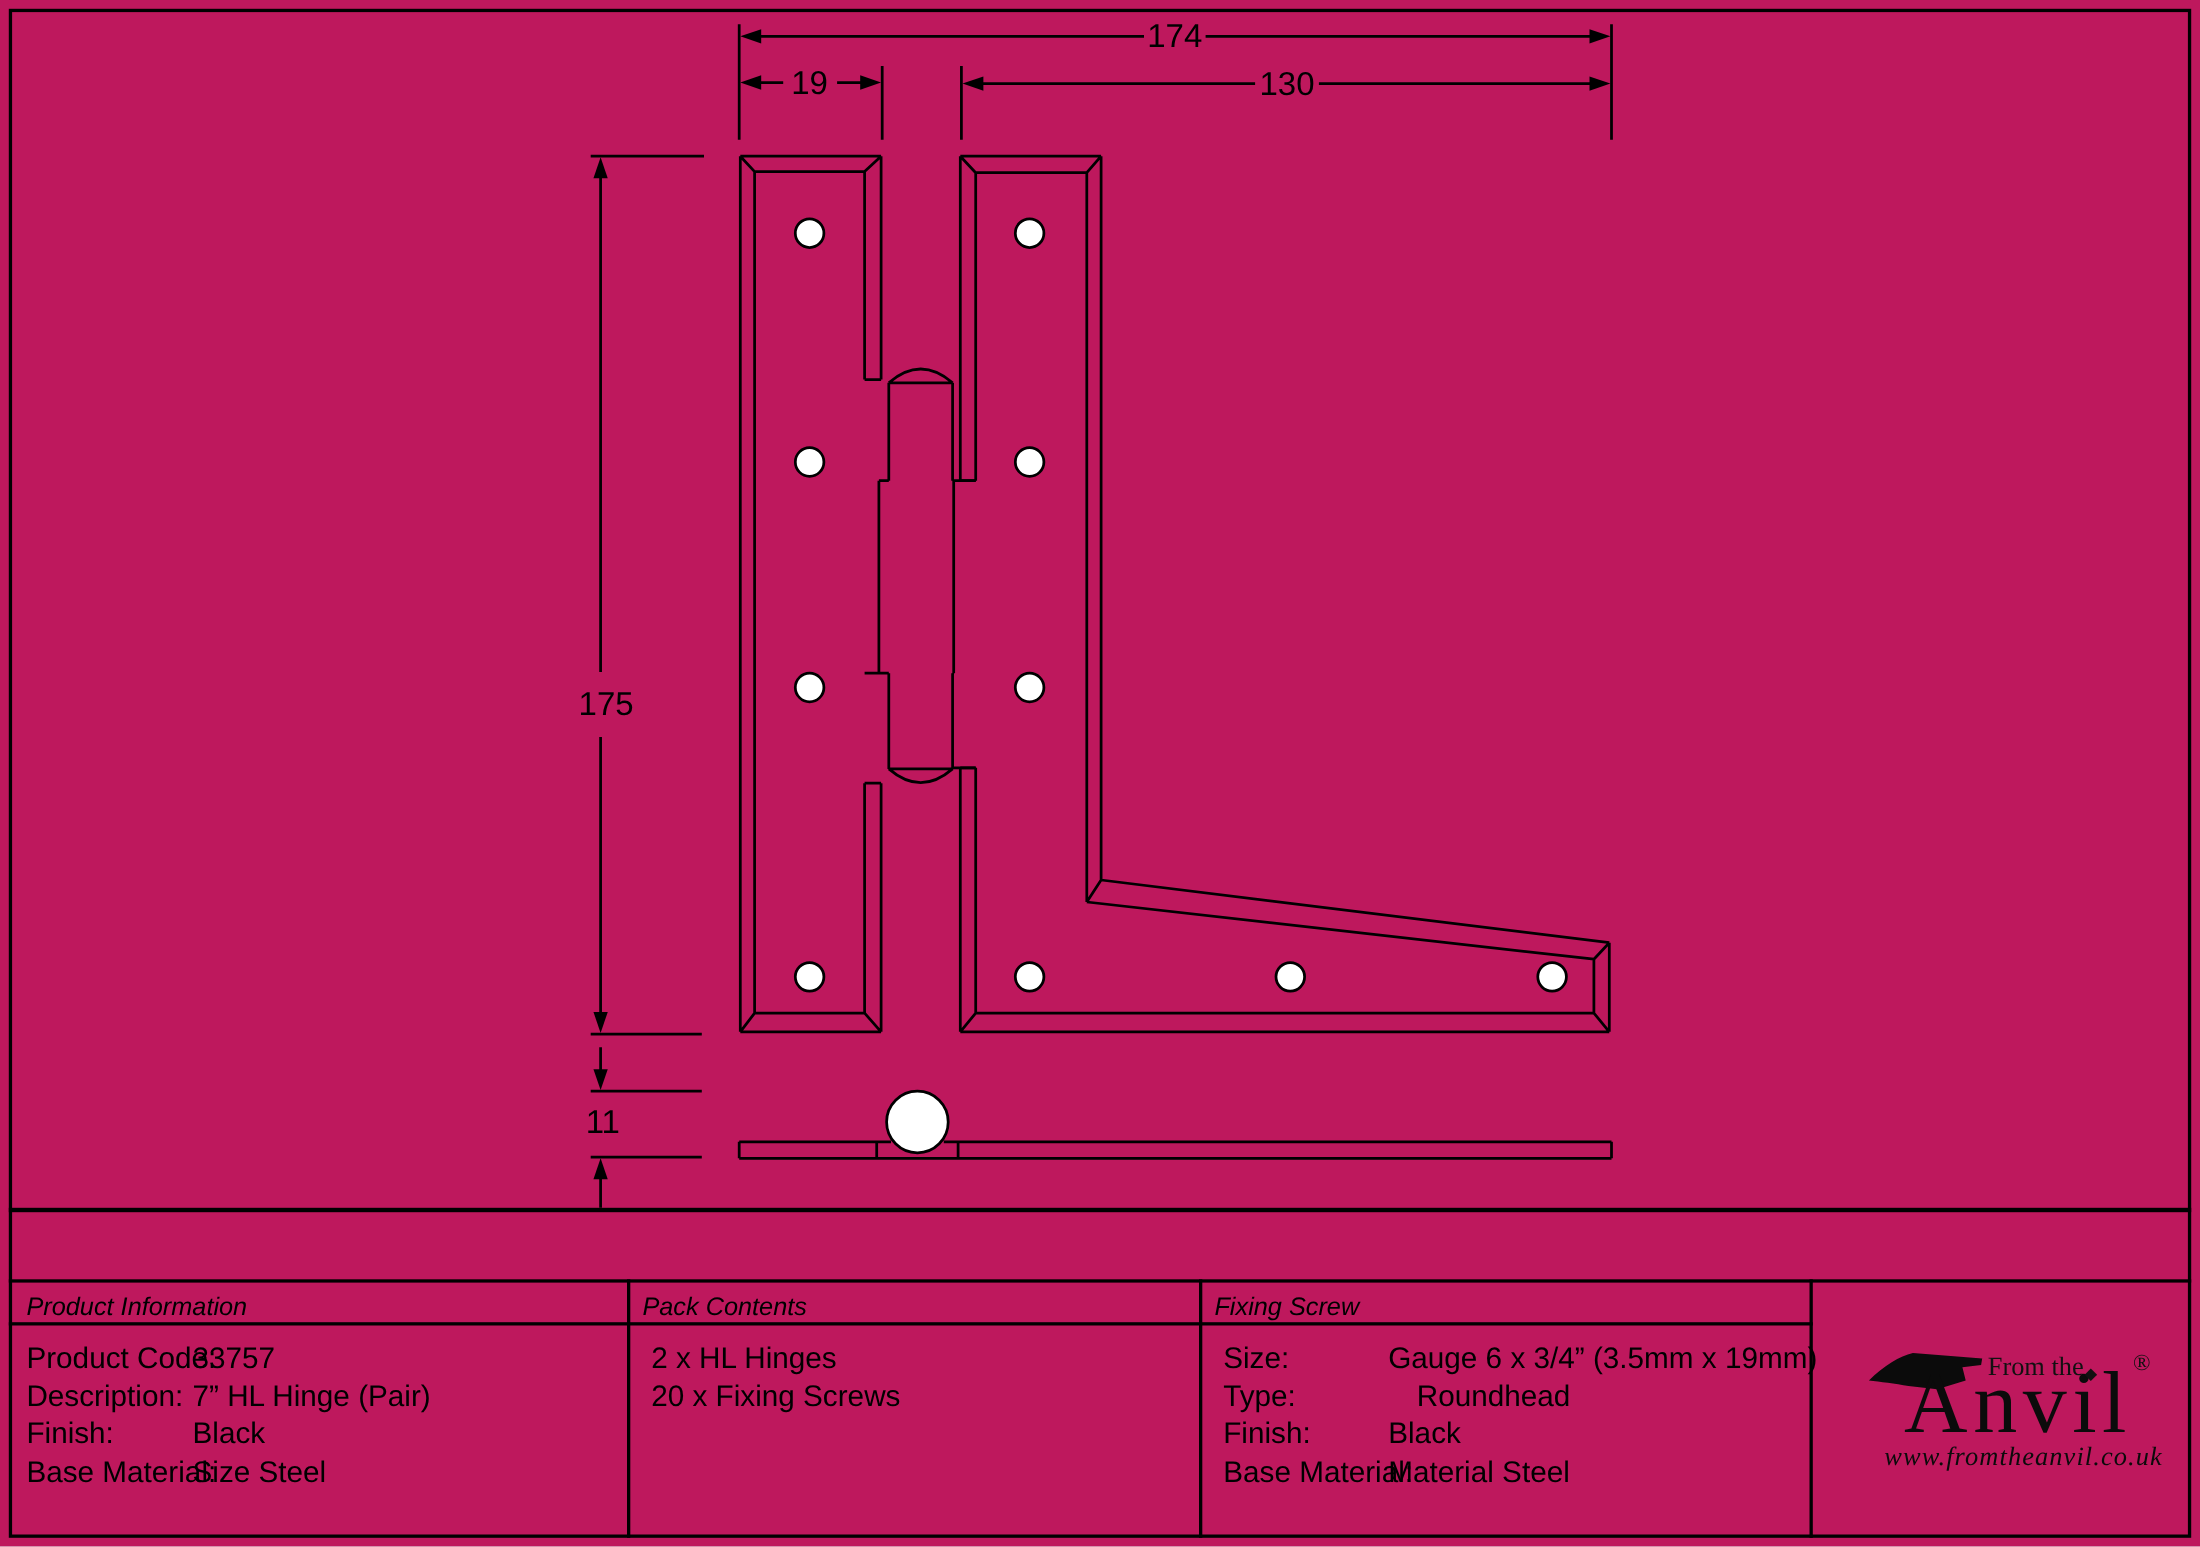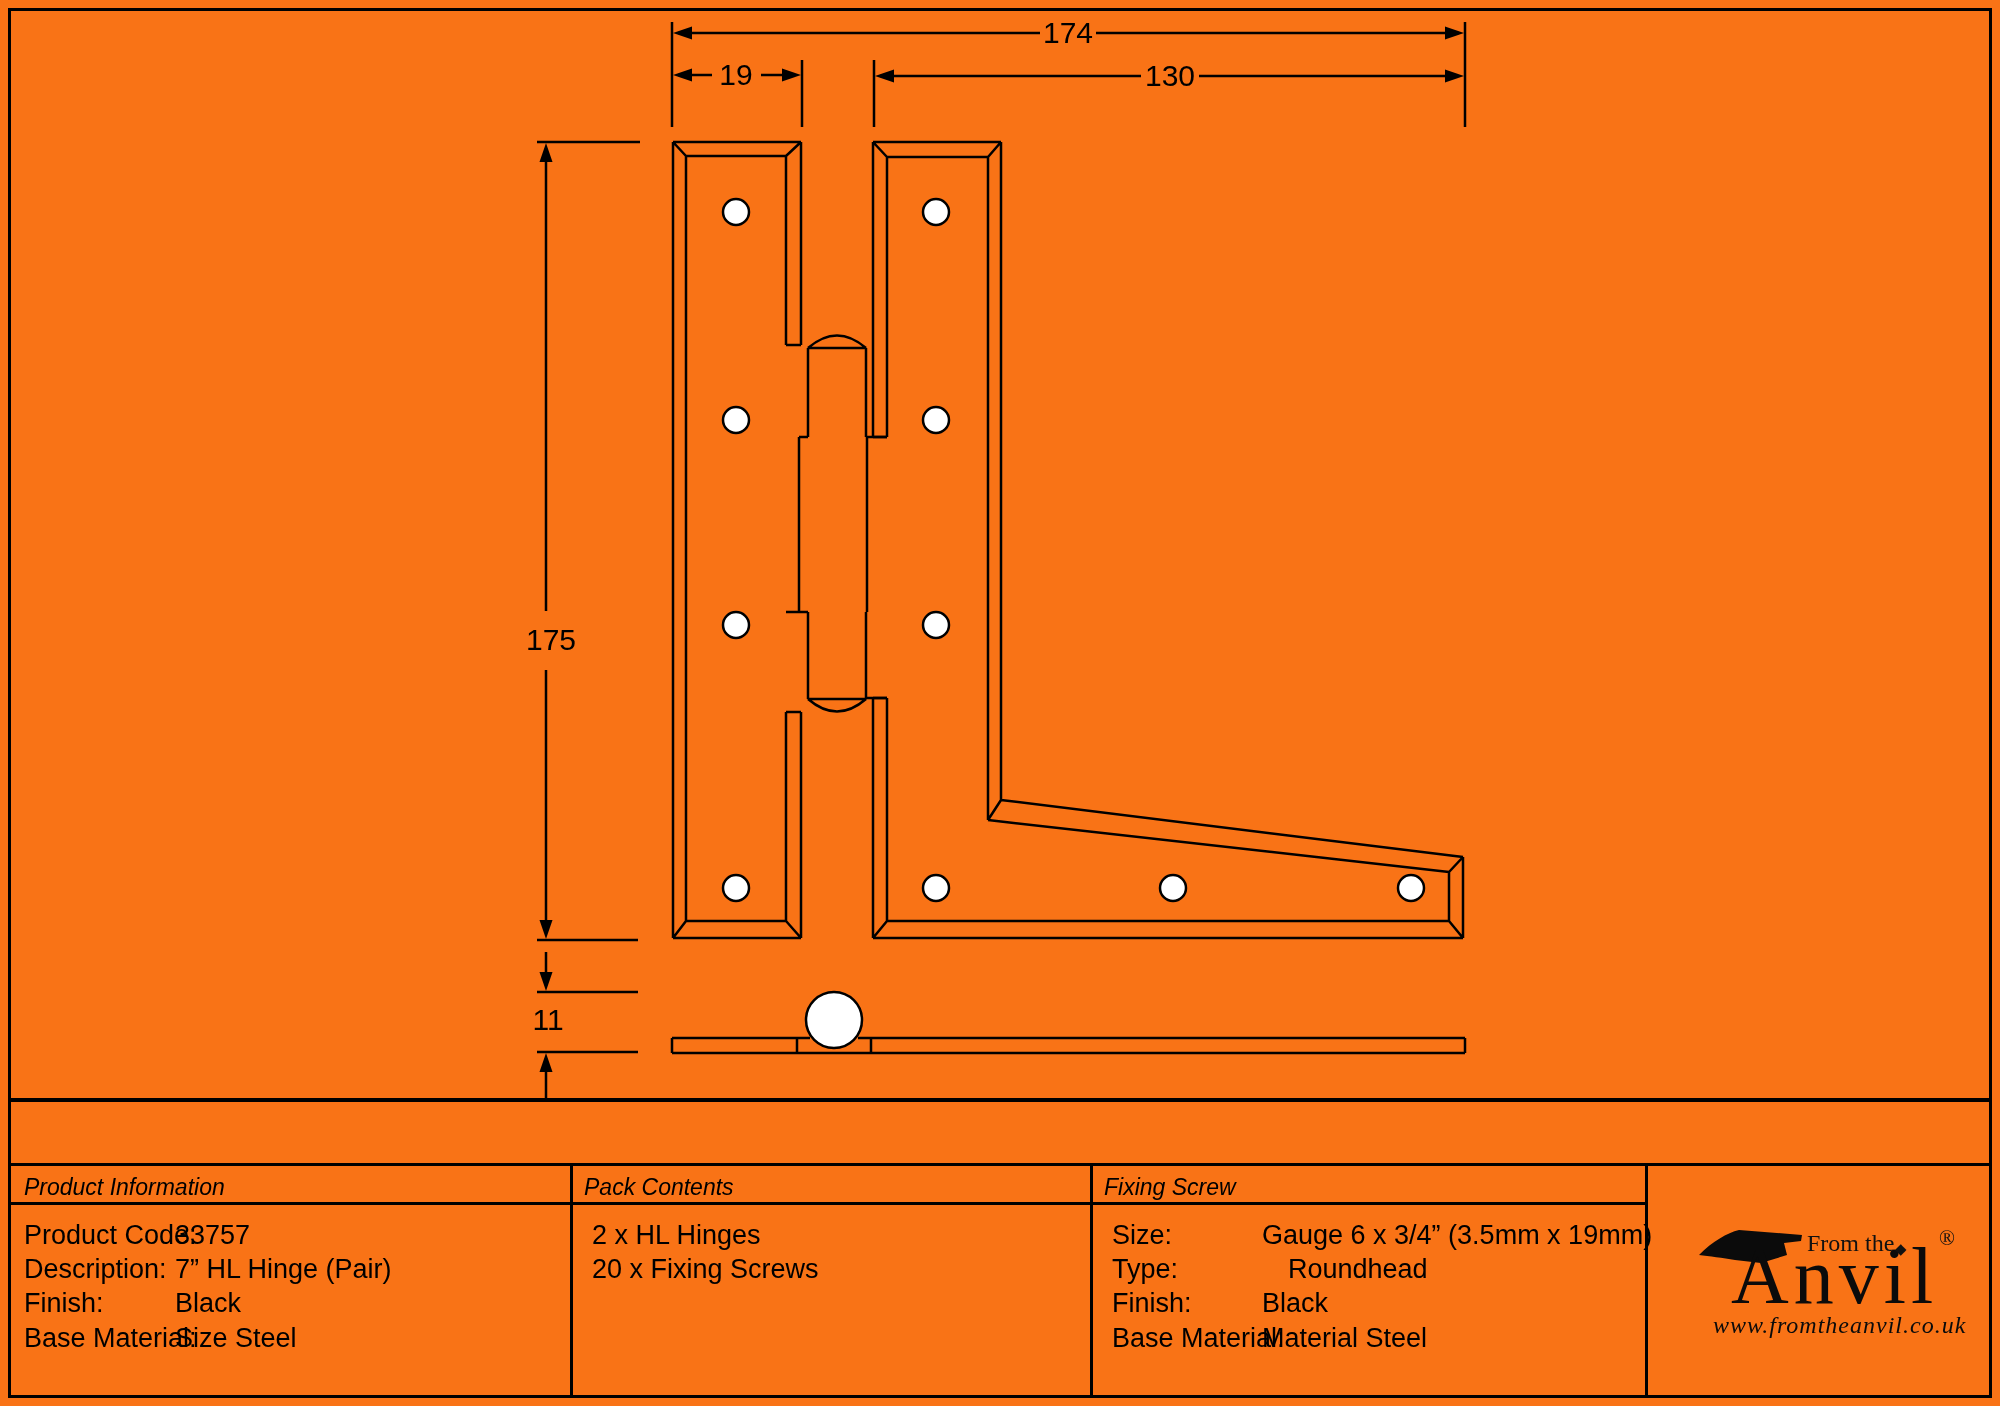--- a/index.html
+++ b/index.html
@@ -1,17 +1,17 @@
 <!DOCTYPE html>
 <html><head>
 <meta charset="utf-8">
 <style>
   html,body { margin:0; padding:0; background:#e8e8e8; }
   .page {
-    position:relative; width:2000px; height:1406px; background:#f97316;
+    position:relative; width:2000px; height:1406px; background:#be185d;
     font-family:"Liberation Sans", sans-serif; color:#000; overflow:hidden;
   }
   .bl { position:absolute; background:#000; }
   .frame { position:absolute; left:8px; top:8px; right:8px; bottom:8px; border:3px solid #000; }
   svg.drawing { position:absolute; left:0; top:0; width:2000px; height:1406px; }
   .t { position:absolute; white-space:nowrap; font-size:27px; line-height:30px; color:#000; }
   .hdr { font-size:23px;font-style:italic; }
   .logo { position:absolute; left:1647px; top:1166px; width:345px; height:244px; }
   .logo .fromthe { position:absolute; left:160px; top:64px; font-family:"Liberation Serif", serif; font-size:24px; color:#111; }
   .logo .diamond { position:absolute; left:248px; top:74px; font-size:15px; color:#111; }

